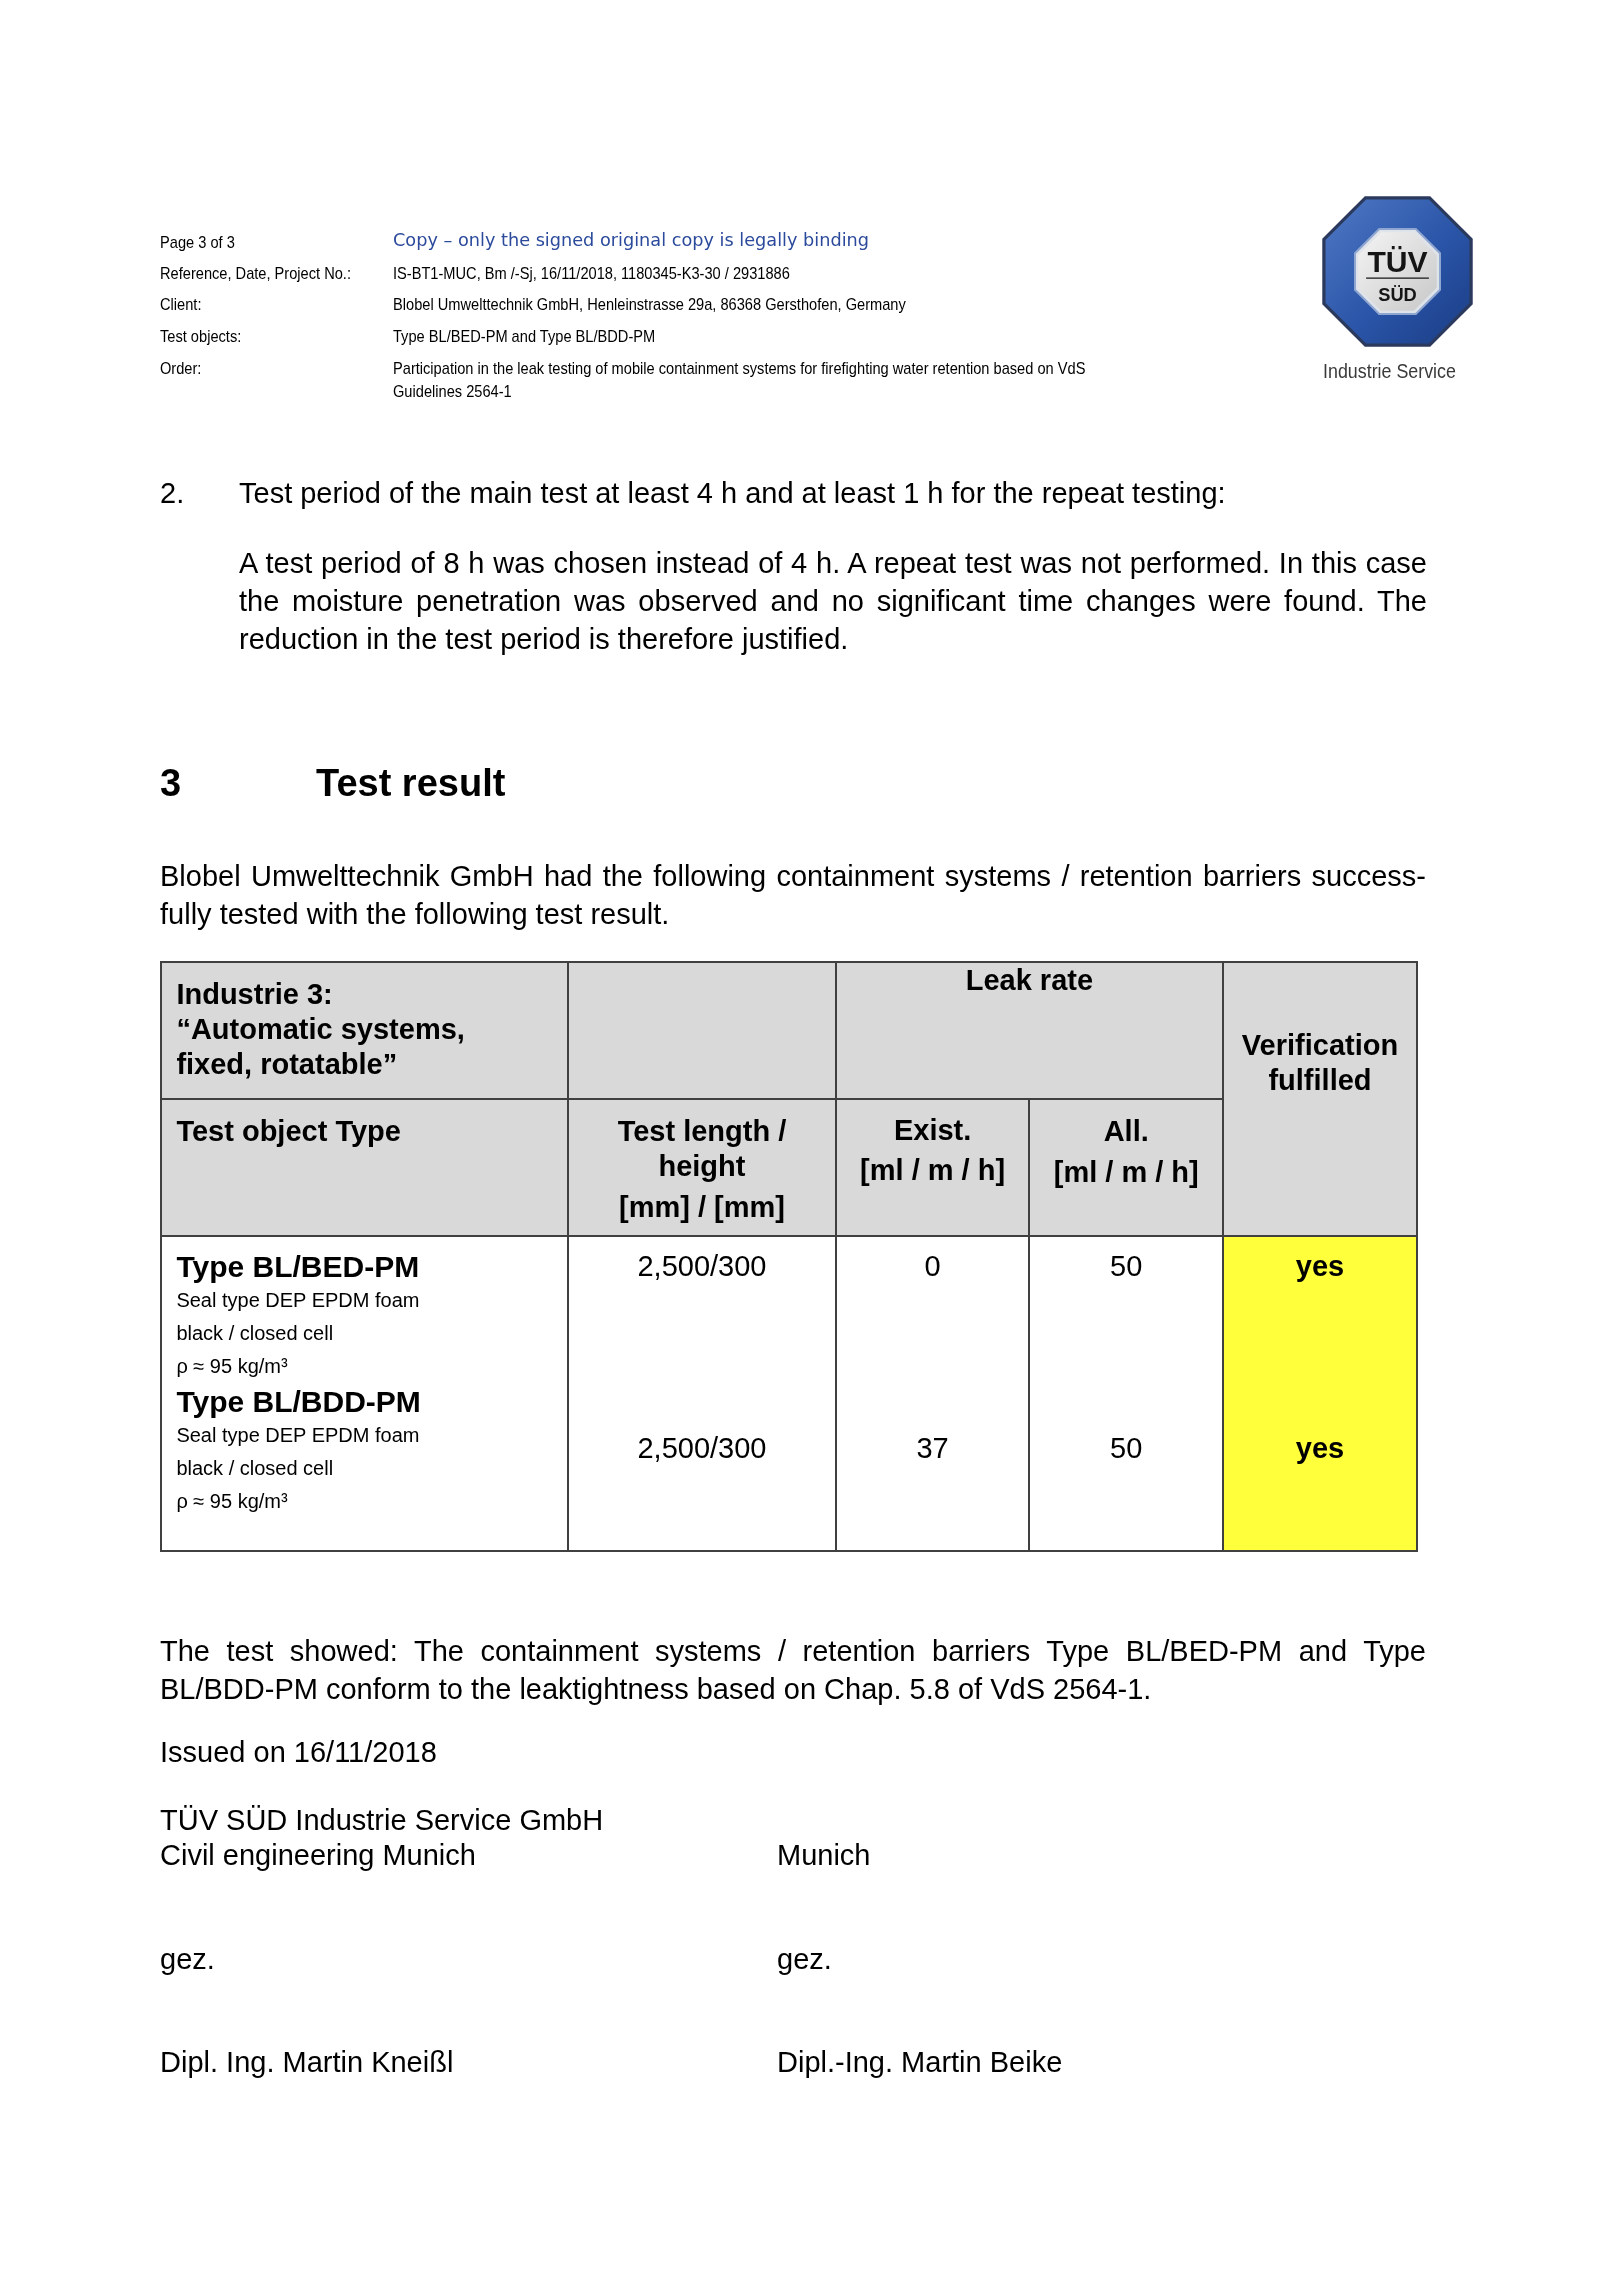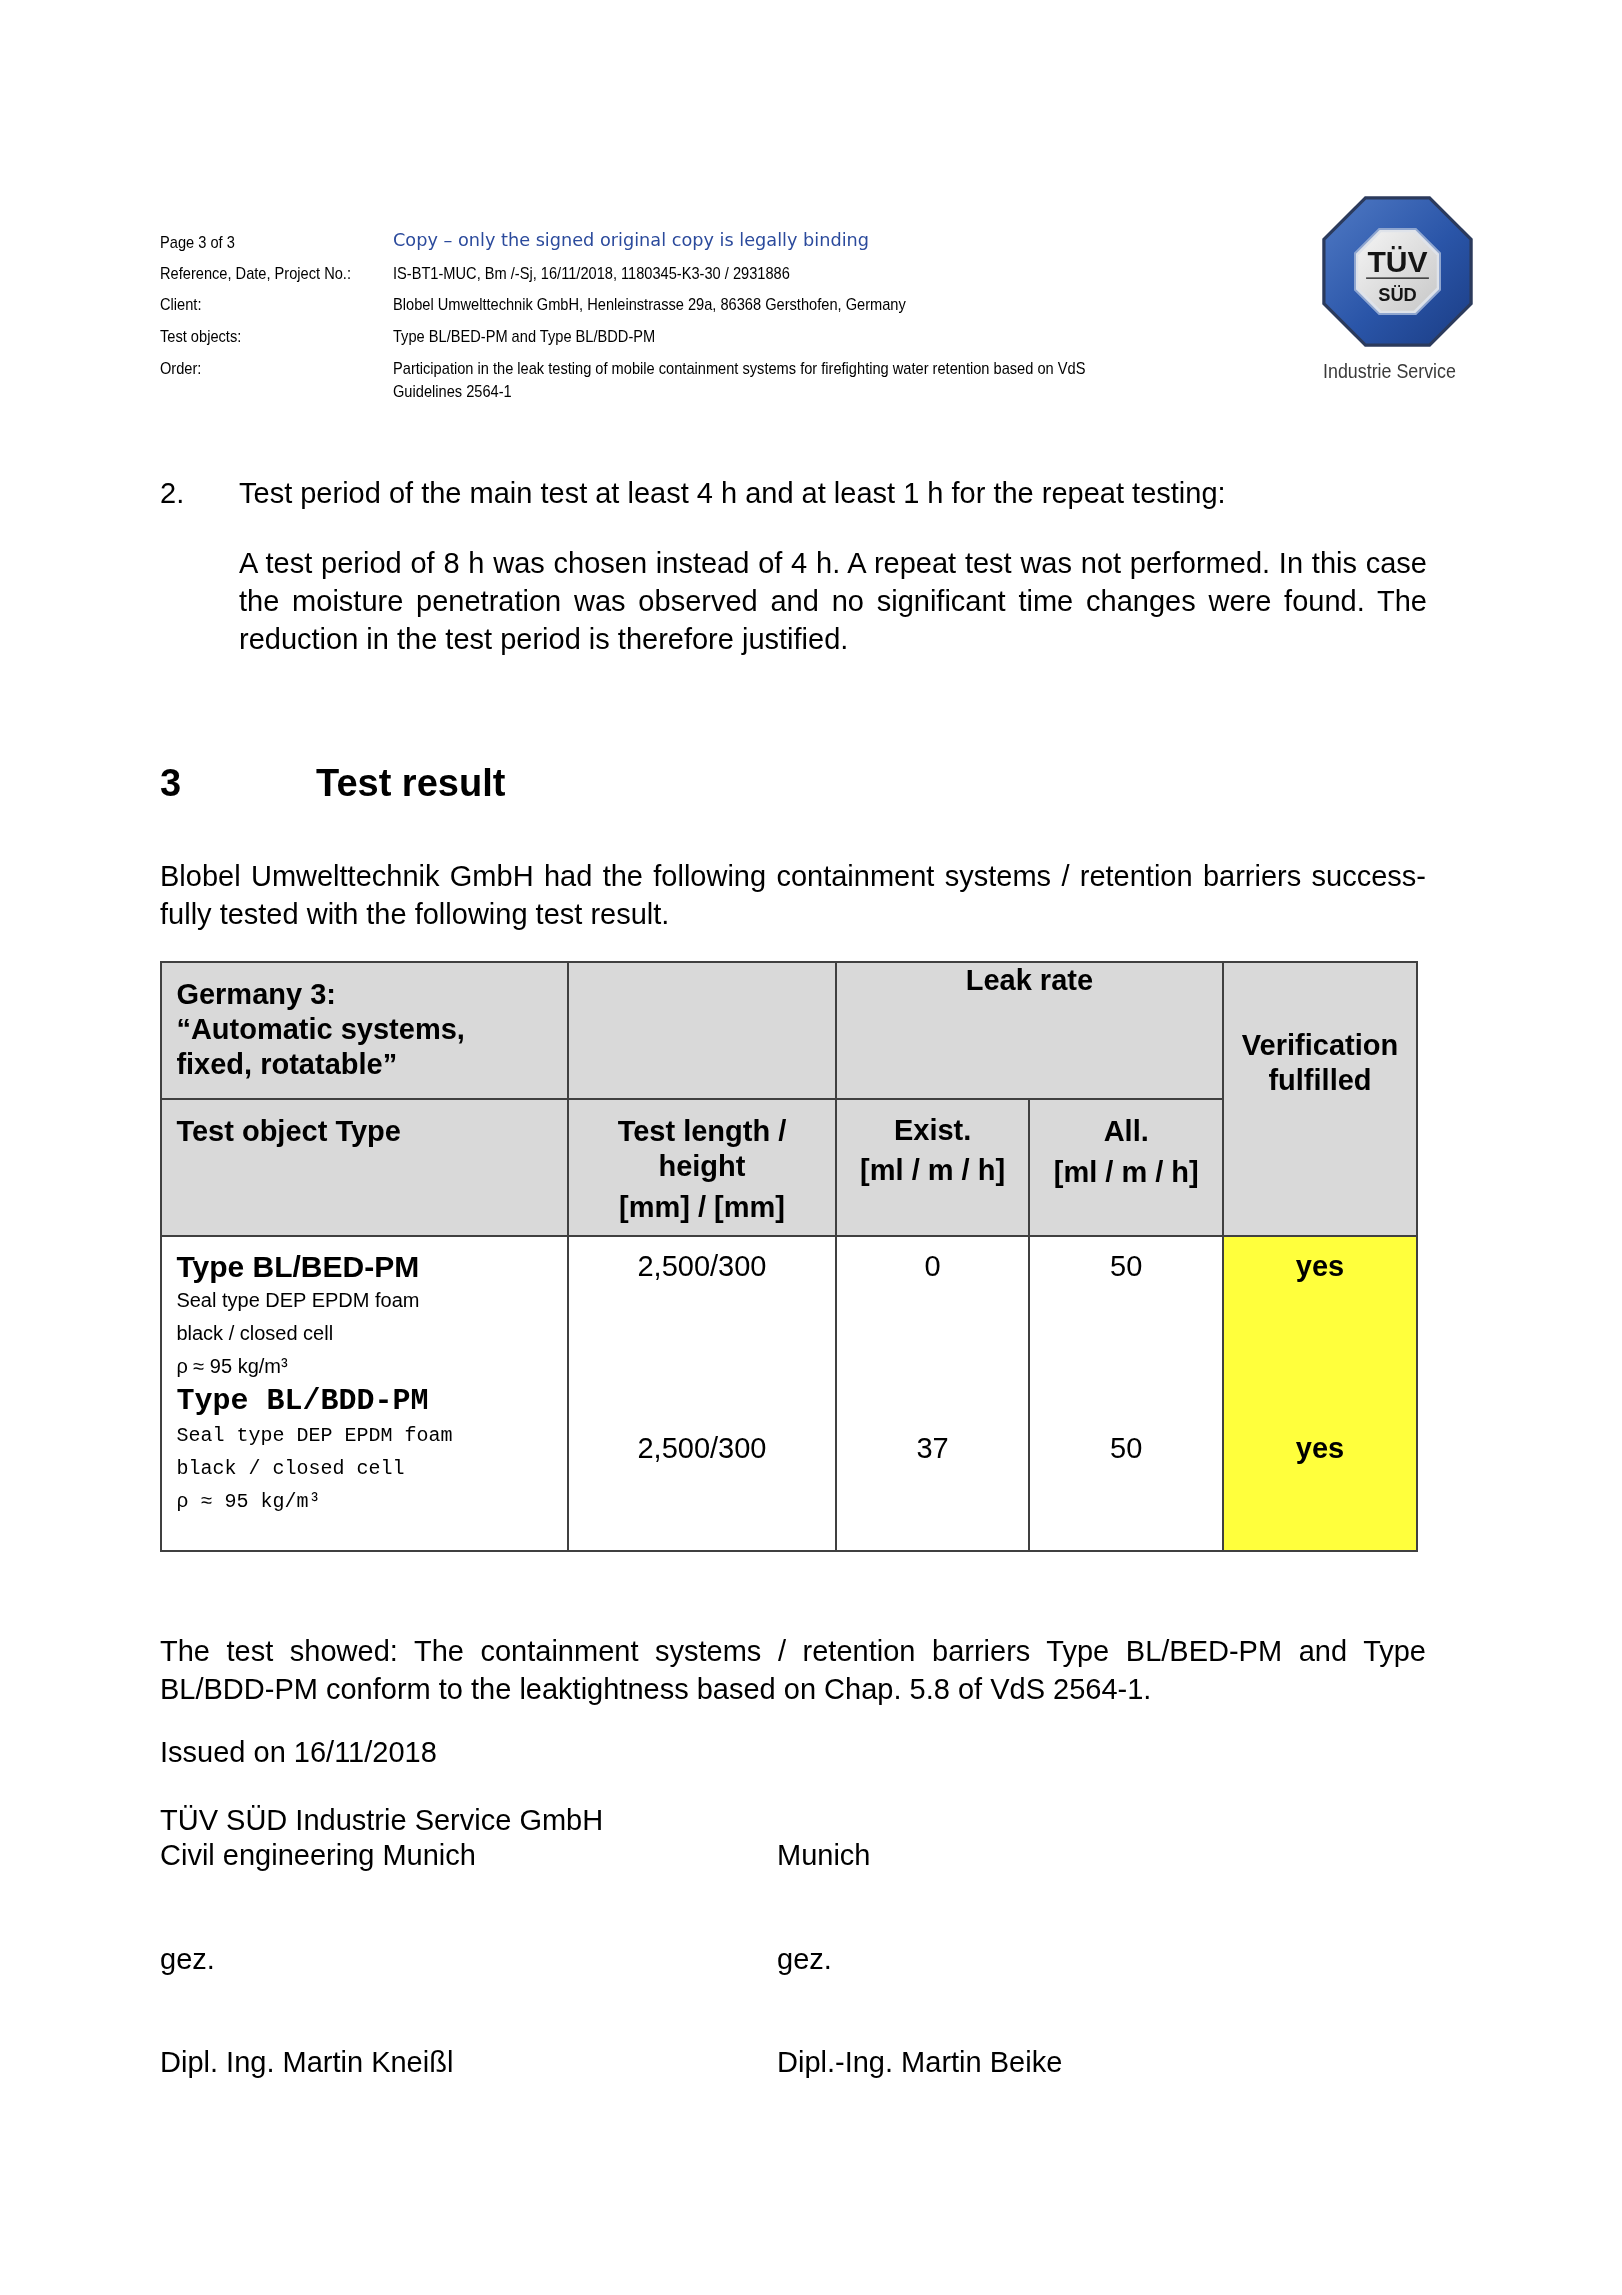--- a/index.html
+++ b/index.html
@@ -24,21 +24,21 @@
 
   
   table.results { position: absolute; left: 160px; top: 961px; width: 1258px; border-collapse: collapse; }
   table.results td { border: 2px solid #404040; vertical-align: top; font-size: 29px; line-height: 35px; padding: 0 14.4px; }
   .th { background: #d9d9d9; font-weight: bold; }
   .c { text-align: center; }
   .yes { background: #ffff3c; font-weight: bold; text-align: center; }
   .small { font-size: 20px; line-height: 33px; }
   .obj-name { font-weight: bold; font-size: 30px; display: block; }
   .row-h1 { height: 135px; }
-  .row-h2 { height: 136px; font-family: Liberation Mono, monospace; }
+  .row-h2 { height: 136px; }
 </style>
 </head>
 <body>
 
 <div class="abs hdr hdr-label" style="top:234px">Page 3 of 3</div>
 <div class="abs hdr hdr-value copy-notice" style="top:232px">Copy – only the signed original copy is legally binding</div>
 
 <div class="abs hdr hdr-label" style="top:265px">Reference, Date, Project No.:</div>
 <div class="abs hdr hdr-value" style="top:265px">IS-BT1-MUC, Bm /-Sj, 16/11/2018, 1180345-K3-30 / 2931886</div>
 
@@ -88,21 +88,21 @@
   <colgroup>
     <col style="width:408px">
       <col style="width:268px">
       <col style="width:194px">
       <col style="width:194px">
       <col style="width:194px">
   </colgroup>
   <tbody>
       <tr style="height:137px">
     <td class="th" style="padding-top:14.4px">
-      <div>Germany 3:</div>
+      <div>Industrie 3:</div>
       <div>“Automatic systems,</div>
       <div>fixed, rotatable”</div>
     </td>
     <td class="th"></td>
     <td class="th c" colspan="2" style="padding-top:0">Leak rate</td>
     <td class="th c" rowspan="2" style="padding-top:65px">
       <div>Verification</div>
       <div>fulfilled</div>
     </td>
   </tr>

